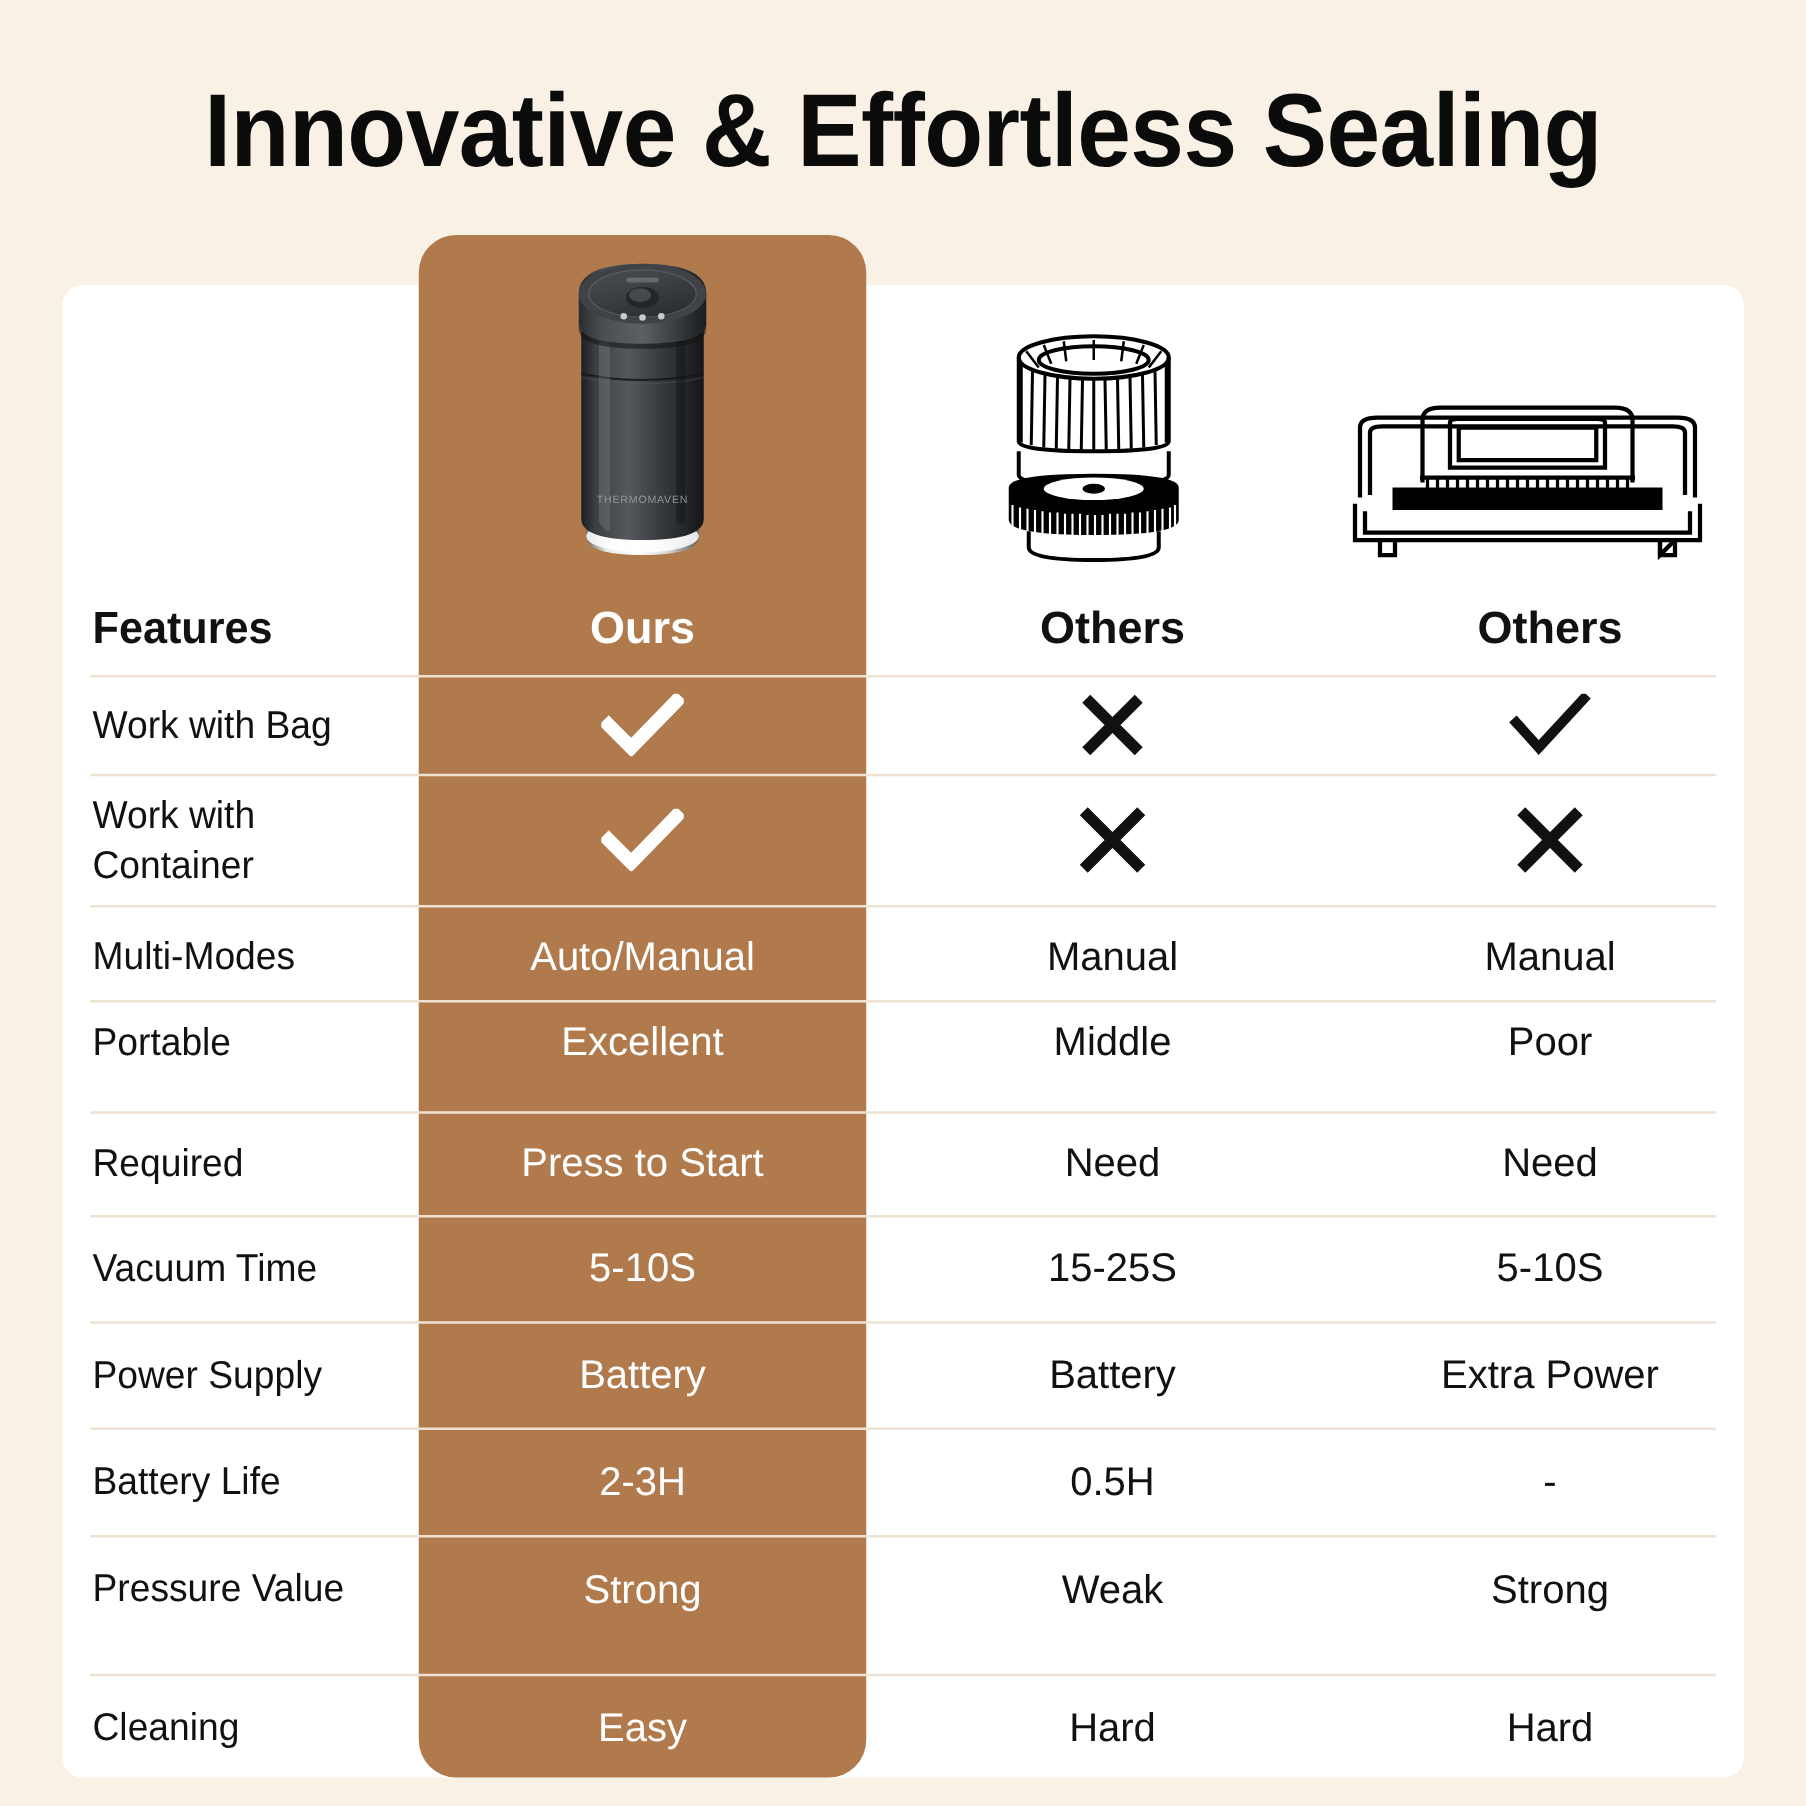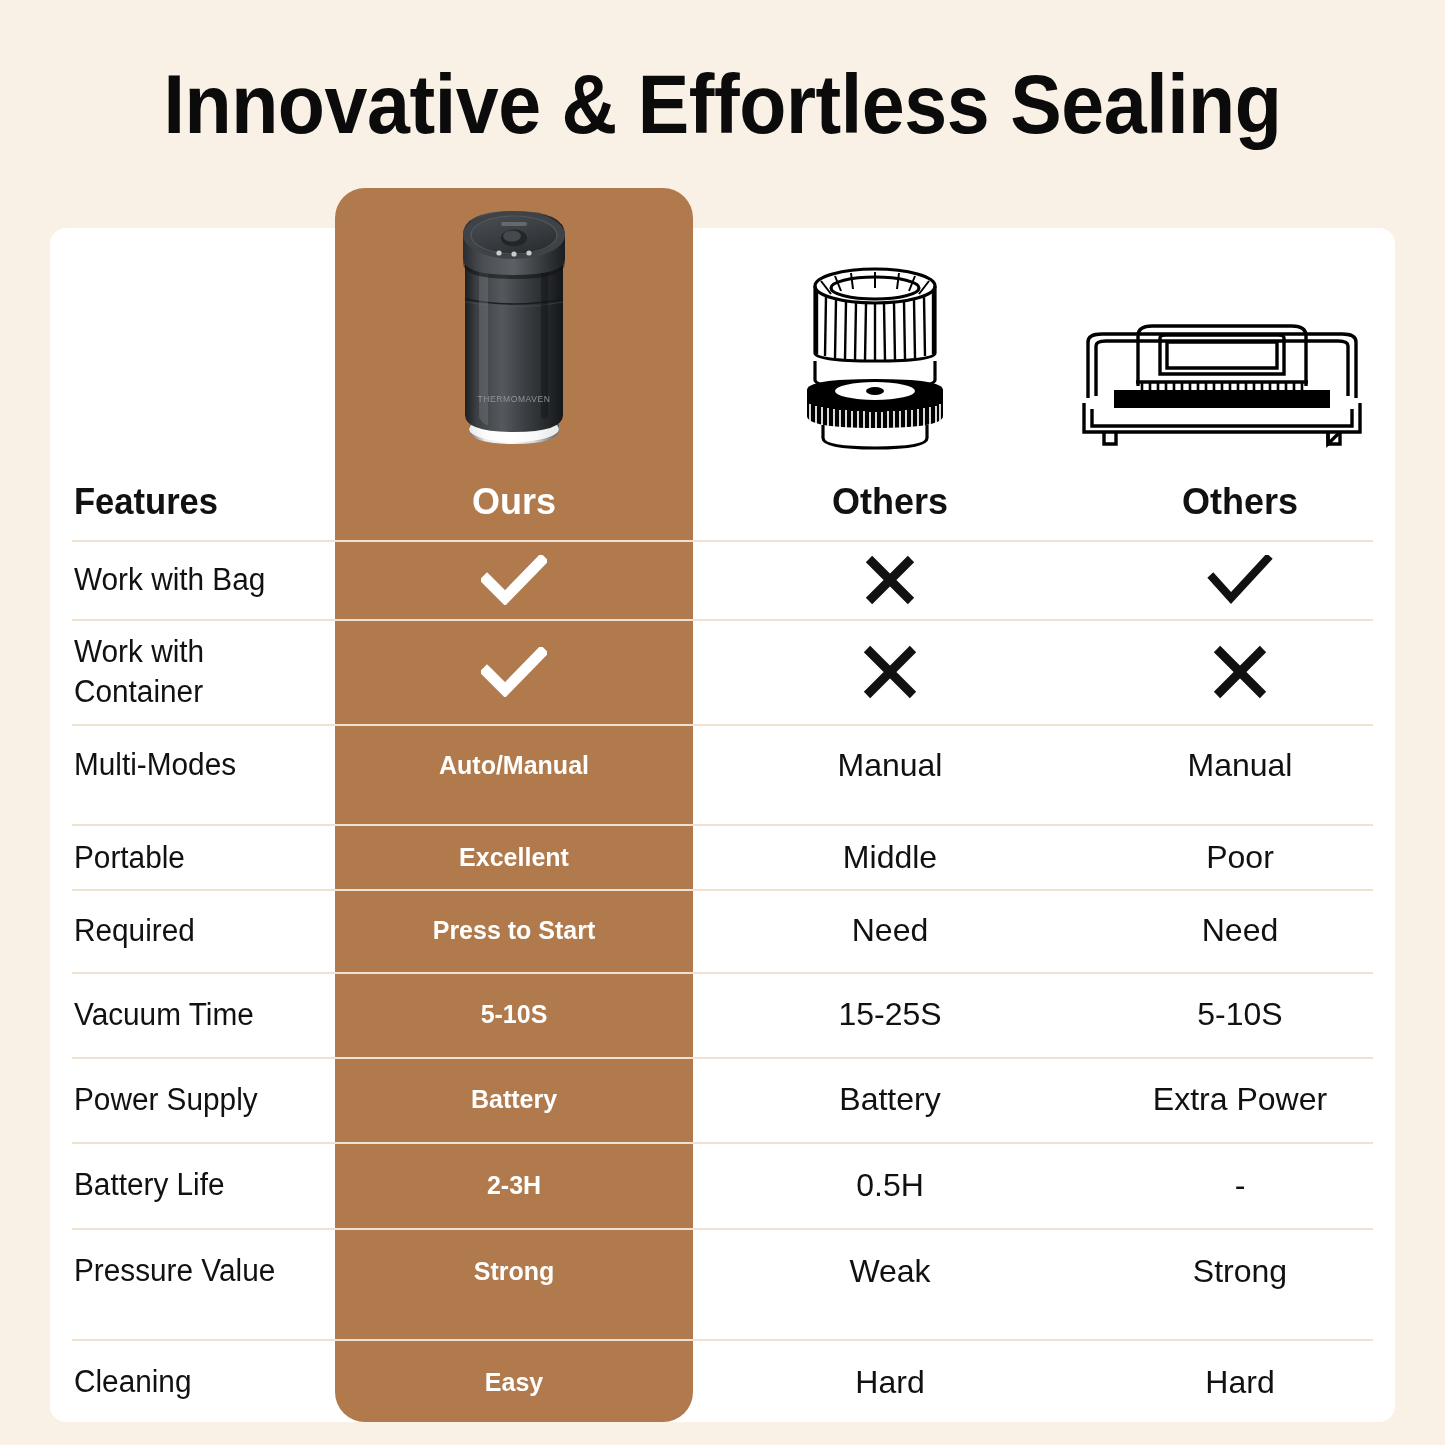--- a/index.html
+++ b/index.html
@@ -128,22 +128,22 @@
     line-height: 1.28;
     transform: scaleX(0.96);
     transform-origin: left center;
   }
 
   .cell-ours {
     left: 285px;
     width: 358px;
     justify-content: center;
     color: #ffffff;
-    font-size: 25px;
-    font-weight: 700;
+    font-size: 32px;
+    font-weight: 400;
     text-align: center;
   }
 
   .cell-other1 {
     left: 700px;
     width: 280px;
     justify-content: center;
     font-size: 32px;
     font-weight: 500;
     color: #111111;
@@ -444,21 +444,21 @@
     </div>
 
     <div class="row" style="top:496px; height:82px;">
       <div class="divider"></div>
       <div class="cell cell-feature" style="height:82px;">Multi-Modes</div>
       <div class="cell cell-ours" style="height:82px;">Auto/Manual</div>
       <div class="cell cell-other1" style="height:82px;">Manual</div>
       <div class="cell cell-other2" style="height:82px;">Manual</div>
     </div>
 
-    <div class="row" style="top:596px; height:67px;">
+    <div class="row" style="top:572px; height:67px;">
       <div class="divider"></div>
       <div class="cell cell-feature" style="height:83px;">Portable</div>
       <div class="cell cell-ours" style="height:83px;">Excellent</div>
       <div class="cell cell-other1" style="height:83px;">Middle</div>
       <div class="cell cell-other2" style="height:83px;text-align:center;">Poor</div>
     </div>
 
     <div class="row" style="top:661px; height:83px;">
       <div class="divider"></div>
       <div class="cell cell-feature" style="height:83px;">Required</div>

